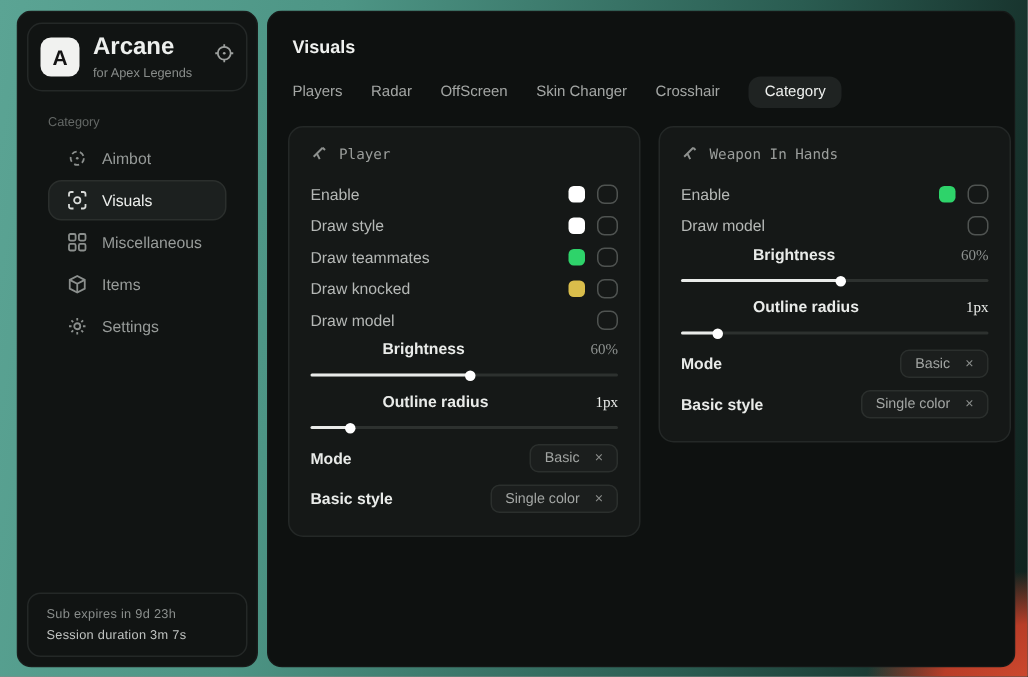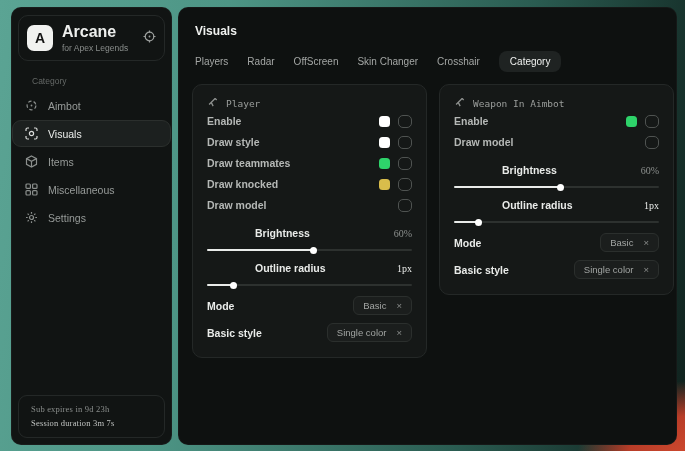--- a/index.html
+++ b/index.html
@@ -14,42 +14,42 @@
   .card { position:absolute; border-radius:10px; }
 
   
   .sidebar { left:11px; top:7px; width:161px; height:438px; background:#111413; border:1px solid rgba(255,255,255,0.035); }
   .app-card { margin:7px 6px 0; border:1px solid #242827; border-radius:10px; display:flex; align-items:center; gap:9px; padding:7px 8px; }
   .logo { width:26px; height:26px; border-radius:7px; background:#f1f2f0; color:#141414; font-weight:bold; font-size:14px; display:flex; align-items:center; justify-content:center; flex:none; }
   .app-name { font-size:16px; font-weight:bold; color:#edefed; }
   .app-sub { font-size:8.5px; color:#898d8b; margin-top:2px; }
   .target-btn { margin-left:auto; color:#9da09e; display:flex; }
   .category { margin:15px 0 6px 20px; font-size:8.5px; color:#646866; }
-  .nav { padding:0 0;text-align:right; }
+  .nav { padding:0 20px;text-align:right; }
   .nav-item { display:flex; align-items:center; gap:10px; height:27px; padding:0 12px; border-radius:9px; color:#979b99; font-size:10.5px; margin-bottom:1px; border:1px solid transparent; }
   .nav-item .nav-ic { display:flex; color:#8b8f8d; }
   .nav-item.active { background:#1c201f; border-color:#2b2f2d; color:#eceeec; }
   .nav-item.active .nav-ic { color:#d9dbd9; }
-  .footer-box { position:absolute; left:6px; right:6px; bottom:6px; border:1px solid #242827; border-radius:9px; padding:8px 12px 9px; font-family:Liberation Serif, serif; }
+  .footer-box { position:absolute; left:6px; right:6px; bottom:6px; border:1px solid #242827; border-radius:9px; padding:8px 12px 9px; font-family:Liberation Sans, sans-serif; }
   .footer-line1 { font-size:8.5px; color:#8a8e8c; letter-spacing:0.2px; }
   .footer-line2 { font-size:8.5px; color:#c1c4c2; margin-top:4px; letter-spacing:0.2px; }
 
   
   .main { left:178px; top:7px; width:499px; height:438px; background:#0e1110; border:1px solid rgba(255,255,255,0.03); }
   .main-title { margin:16px 0 0 16px; font-size:12px; font-weight:bold; color:#eff1ef; }
   .tabs { display:flex; align-items:center; gap:19px; margin:13px 0 0 16px; font-size:10px; color:#a4a7a5; }
   .tab { padding:5px 0; }
   .tab.active { background:#1f2322; border-radius:8px; padding:5px 11px; color:#eff1ef; }
 
   .panels { display:flex; align-items:flex-start; gap:12px; margin:12px 0 0 13px; }
   .panel { width:235px; background:#151817; border:1px solid #242827; border-radius:10px; padding:9px 14px 12px; }
   .panel-h { display:flex; align-items:center; gap:7px; height:18px; font-family:"DejaVu Sans Mono", monospace; font-size:9.5px; color:#9b9e9c; margin-bottom:3px;text-align:center; }
   .panel-h svg { color:#8e918f; }
 
-  .trow { display:flex; align-items:flex-start; height:21px;font-weight:bold; }
+  .trow { display:flex; align-items:flex-end; height:21px; }
   .trow .lbl { font-size:10.5px; color:#b5b8b6; }
   .trow .right { margin-left:auto; display:flex; align-items:center; gap:8px; }
   .swatch { width:11px; height:11px; border-radius:3.5px; }
   .checkbox { width:14px; height:13px; border:1.5px solid #4f5351; border-radius:5px; background:transparent; }
 
   .srow { display:flex; align-items:center; height:20px; margin-top:3px; }
   .srow .lbl { font-size:10.5px; font-weight:bold; color:#e9ebe9;padding-left:48px; }
   .srow .val { margin-left:auto; font-size:10px; color:#8d918f;font-family:Liberation Serif, serif; }
   .srow .val.bright { color:#e9ebe9; }
   .track { height:2px; background:#2d312f; border-radius:2px; margin:6px 0 7px; }
@@ -100,36 +100,36 @@
         <svg width="13" height="13" viewBox="0 0 13 13" fill="none" stroke="currentColor" stroke-width="1.2">
           <path d="M1 4 V2.5 Q1 1 2.5 1 H4 M9 1 H10.5 Q12 1 12 2.5 V4 M12 9 V10.5 Q12 12 10.5 12 H9 M4 12 H2.5 Q1 12 1 10.5 V9"></path>
           <circle cx="6.5" cy="6.5" r="2.1"></circle>
         </svg>
       </span>
       <span>Visuals</span>
     </div>
     <div class="nav-item">
       <span class="nav-ic">
         <svg width="13" height="13" viewBox="0 0 13 13" fill="none" stroke="currentColor" stroke-width="1.2">
-          <path d="M6.5 1 L11.5 3.6 V9.4 L6.5 12 L1.5 9.4 V3.6 Z"></path>
-          <path d="M1.5 3.6 L6.5 6.2 L11.5 3.6 M6.5 6.2 V12"></path>
-        </svg>
-      </span>
-      <span>Items</span>
-    </div>
-    <div class="nav-item">
-      <span class="nav-ic">
-        <svg width="13" height="13" viewBox="0 0 13 13" fill="none" stroke="currentColor" stroke-width="1.2">
           <rect x="1" y="1" width="4.4" height="4.4" rx="1"></rect>
           <rect x="7.6" y="1" width="4.4" height="4.4" rx="1"></rect>
           <rect x="1" y="7.6" width="4.4" height="4.4" rx="1"></rect>
           <rect x="7.6" y="7.6" width="4.4" height="4.4" rx="1"></rect>
         </svg>
       </span>
       <span>Miscellaneous</span>
+    </div>
+    <div class="nav-item">
+      <span class="nav-ic">
+        <svg width="13" height="13" viewBox="0 0 13 13" fill="none" stroke="currentColor" stroke-width="1.2">
+          <path d="M6.5 1 L11.5 3.6 V9.4 L6.5 12 L1.5 9.4 V3.6 Z"></path>
+          <path d="M1.5 3.6 L6.5 6.2 L11.5 3.6 M6.5 6.2 V12"></path>
+        </svg>
+      </span>
+      <span>Items</span>
     </div>
     <div class="nav-item">
       <span class="nav-ic">
         <svg width="13" height="13" viewBox="0 0 13 13" fill="none" stroke="currentColor" stroke-width="1.2">
           <circle cx="6.5" cy="6.5" r="2"></circle>
           <path d="M6.5 1 V2.7 M6.5 10.3 V12 M1 6.5 H2.7 M10.3 6.5 H12 M2.6 2.6 L3.8 3.8 M9.2 9.2 L10.4 10.4 M10.4 2.6 L9.2 3.8 M3.8 9.2 L2.6 10.4"></path>
         </svg>
       </span>
       <span>Settings</span>
     </div>
@@ -237,21 +237,21 @@
 
     <div class="panel">
       <div class="panel-h">
         <span>
           <svg width="12" height="12" viewBox="0 0 12 12" fill="none" stroke="currentColor" stroke-width="1.3">
             <g transform="rotate(-45 6 6)">
                 <path d="M1.5 5 H10 M10 5 V7.2 M4.5 5 L3.2 9"></path>
               </g>
           </svg>
         </span>
-        <span>Weapon In Aimbot</span>
+        <span>Weapon In Hands</span>
       </div>
 
       <div class="trow">
         <span class="lbl">Enable</span>
         <span class="right">
           <span class="swatch" style="background: rgb(46, 211, 106);"></span>
           <span class="checkbox"></span>
         </span>
       </div>
       <div class="trow">

